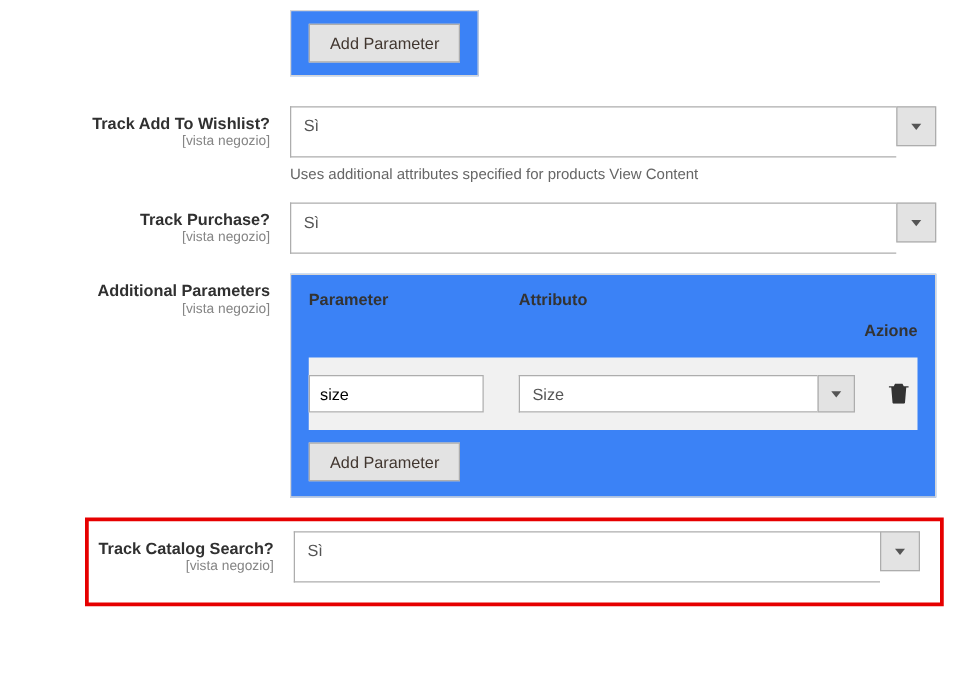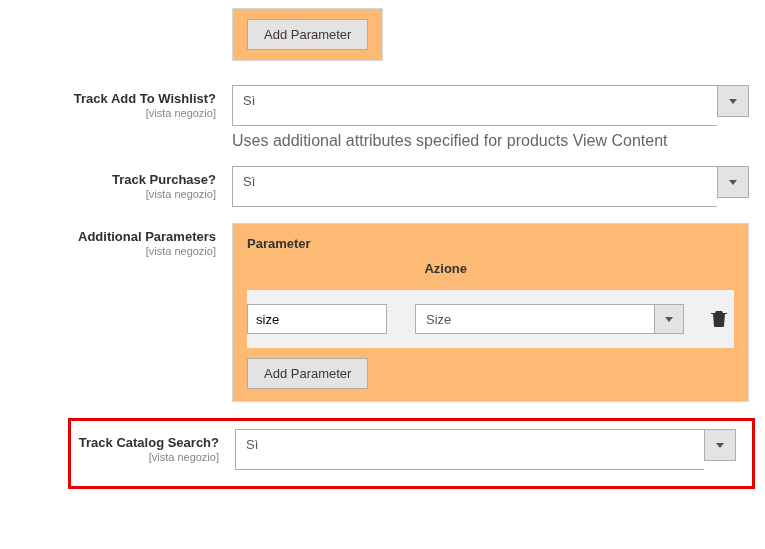--- a/index.html
+++ b/index.html
@@ -63,26 +63,26 @@
     }
     .select-arrow::after {
       content: '';
       width: 0; height: 0;
       border-left: 4px solid transparent;
       border-right: 4px solid transparent;
       border-top: 5px solid #555;
     }
     .help-text {
       color: #666;
-      font-size: 16px;
+      font-size: 12px;
       margin-top: 6px;
     }
     .params-box {
       border: 1px solid #d6d6d6;
-      background: #fdba74;
+      background: #3b82f6;
       padding: 12px 14px;
     }
     .params-header {
       display: flex;
       margin-bottom: 14px;
     }
     .col-param { width: 160px; font-weight: 700; color: #333; }
     .col-attr { flex: 1; font-weight: 600; color: #333; padding-left: 8px; }
     .col-action { width: 60px; text-align: right; font-weight: 600; color: #333; margin-top: 25px; }
     .param-row {
@@ -179,20 +179,21 @@
 
 <div class="form-row">
   <div class="label-col">
     <div class="label-main">Additional Parameters</div>
     <div class="label-sub">[vista negozio]</div>
   </div>
   <div class="control-col">
     <div class="params-box">
       <div class="params-header">
         <div class="col-param">Parameter</div>
+        <div class="col-attr">Attributo</div>
         <div class="col-action">Azione</div>
       </div>
 
       <div class="param-row">
         <input class="param-input" value="size" style="">
         <div class="attr-select">
           <div class="select-value">Size</div>
           <div class="select-arrow"></div>
         </div>
         <div class="trash">

